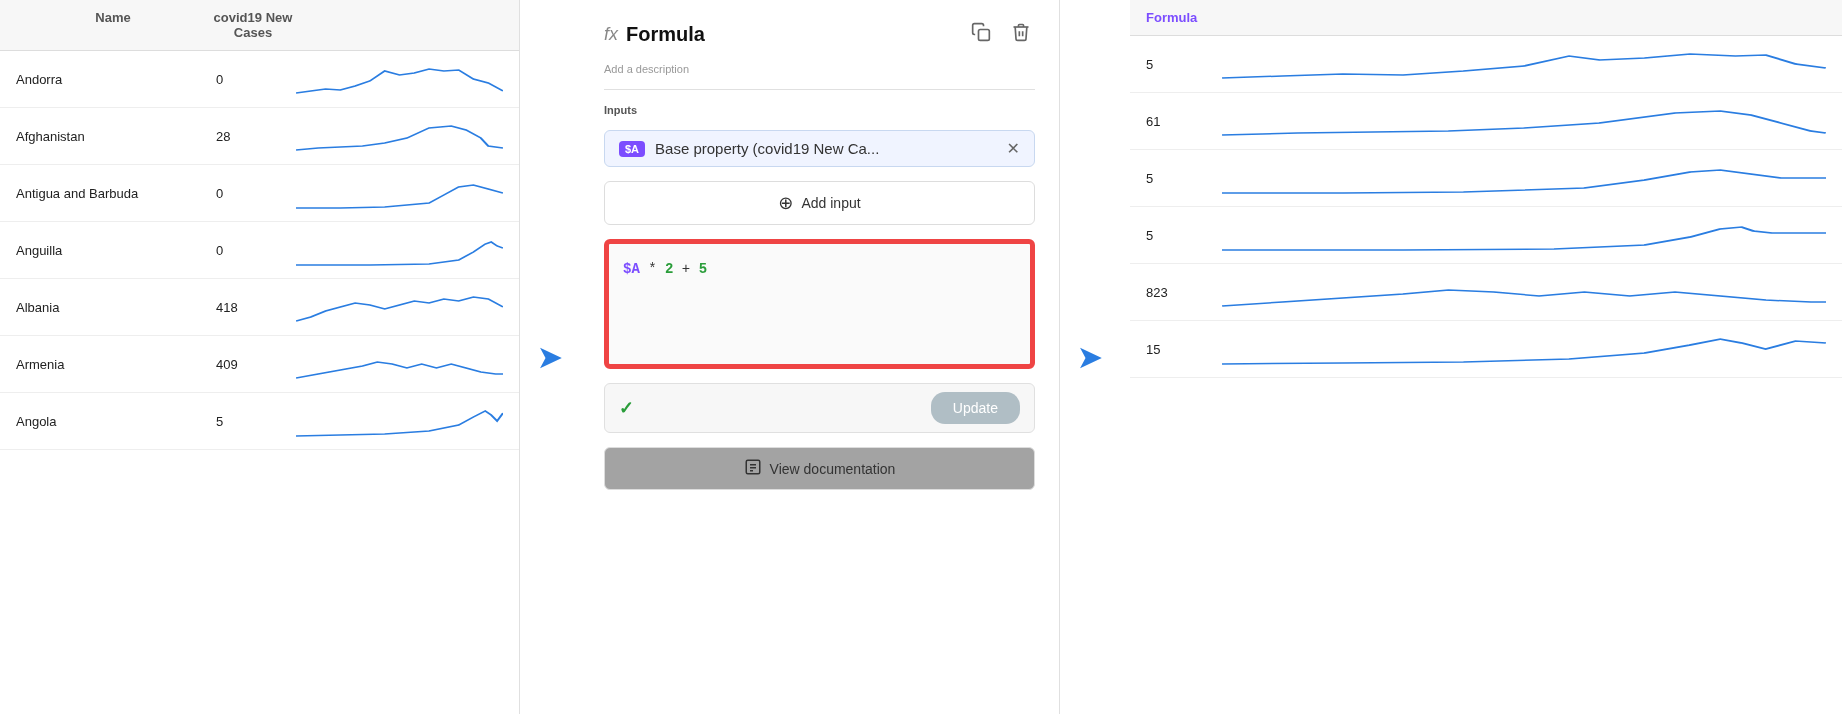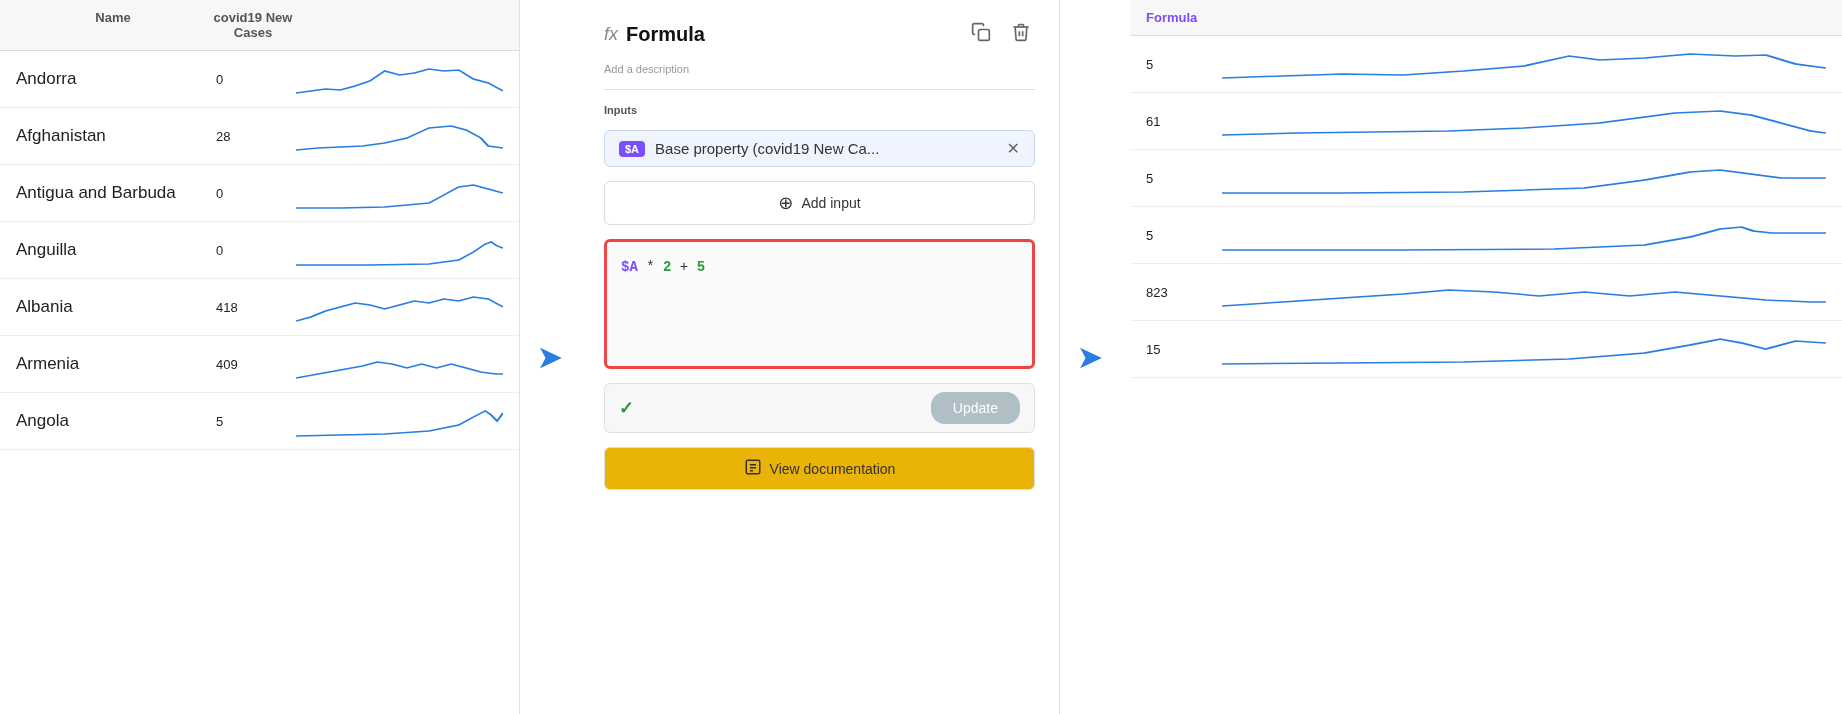--- a/index.html
+++ b/index.html
@@ -34,21 +34,21 @@
     .col-name { width: 200px; }
     .col-val { width: 80px; }
     .col-chart { flex: 1; }
 
     .table-row {
       display: flex;
       align-items: center;
       padding: 10px 16px;
       border-bottom: 1px solid #eee;
     }
-    .table-row .name { width: 200px; font-size: 17px; color: #222; }
+    .table-row .name { width: 200px; font-size: 13px; color: #222; }
     .table-row .val { width: 80px; font-size: 13px; color: #222; }
     .table-row .chart { flex: 1; height: 36px; }
 
     
     .arrow-container {
       display: flex;
       align-items: center;
       justify-content: center;
       width: 60px;
       flex-shrink: 0;
@@ -157,21 +157,21 @@
       border: 1px solid #ddd;
       border-radius: 6px;
       padding: 10px;
       background: #fff;
       cursor: pointer;
       font-size: 14px;
       color: #333;
     }
 
     .formula-editor {
-      border: 3px solid #ef4444;
+      border: 5px solid #ef4444;
       border-radius: 6px;
       padding: 14px;
       background: #fafafa;
       min-height: 130px;
       font-family: 'Courier New', monospace;
       font-size: 14px;
       line-height: 1.6;
     }
     .formula-editor .var { color: #7c4dff; font-weight: 600; }
     .formula-editor .num { color: #2a9d3a; font-weight: 600; }
@@ -202,21 +202,21 @@
     }
 
     .view-docs-btn {
       display: flex;
       align-items: center;
       justify-content: center;
       gap: 8px;
       border: 1px solid #ddd;
       border-radius: 6px;
       padding: 10px;
-      background: #eab308;
+      background: #a3a3a3;
       cursor: pointer;
       font-size: 14px;
       color: #333;
     }
 
     
     .right-table {
       flex: 1;
       overflow-y: auto;
       padding-left: 10px;

